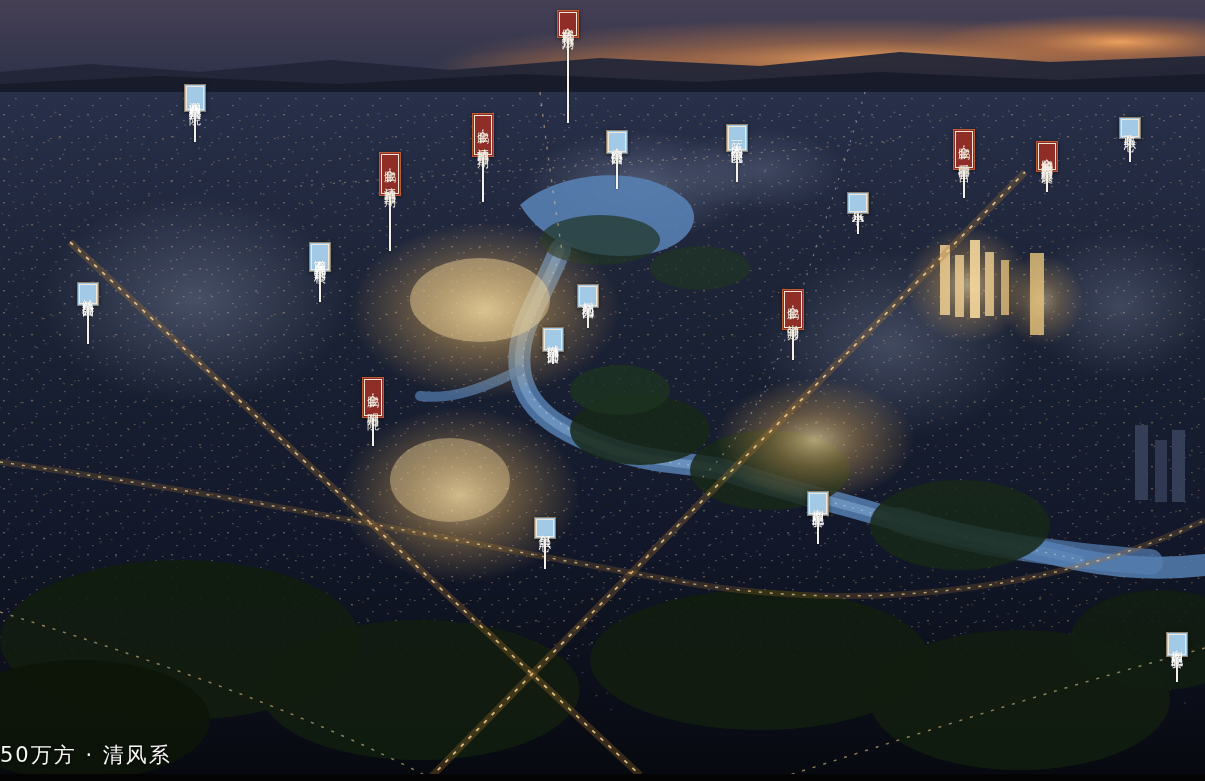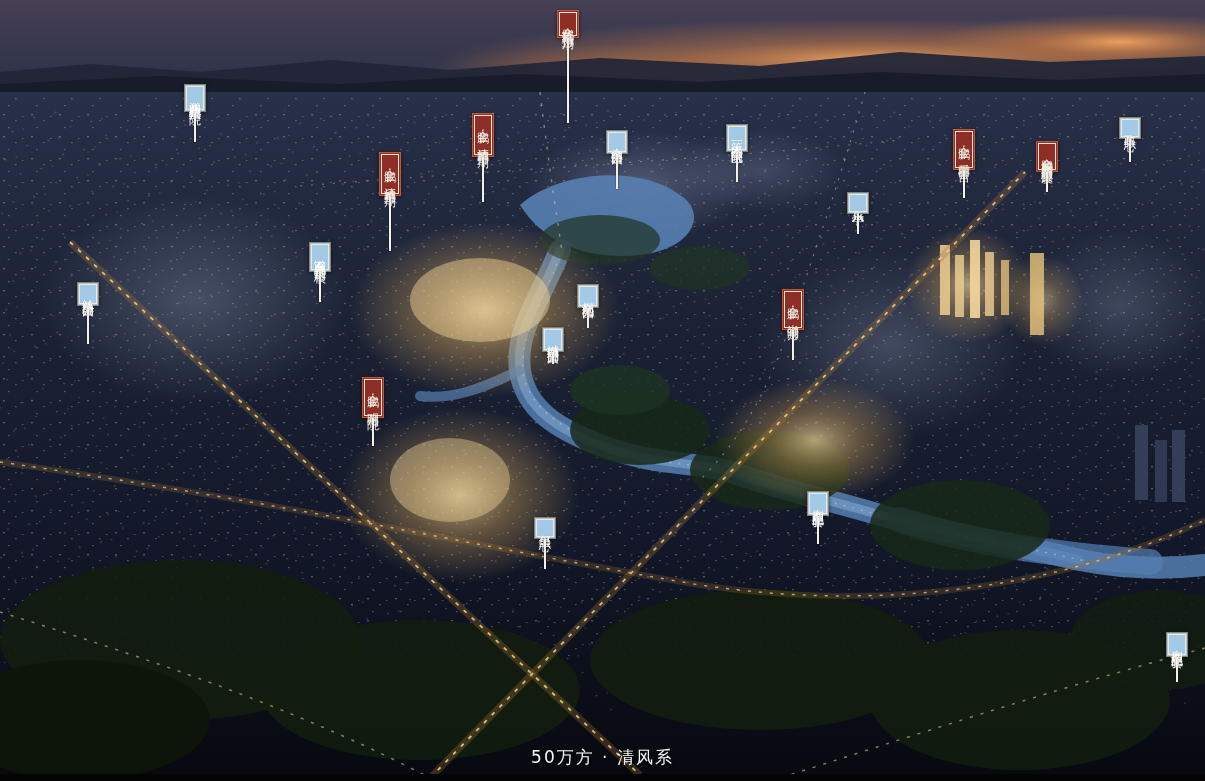--- a/index.html
+++ b/index.html
@@ -18,22 +18,22 @@
   .flag-inner{border:1px solid var(--inner);padding:5px 2px;}
   .flag-text{
     display:block;writing-mode:vertical-rl;text-orientation:upright;
     font-size:12px;line-height:1;letter-spacing:1.5px;color:var(--txt);
     text-shadow:0 0 1px rgba(0,0,0,.25);
   }
   .map-label.project{--fill:var(--project-fill);--outer:var(--project-outer);--inner:var(--inner-border);--txt:var(--flag-text);}
   .map-label.amenity{--fill:var(--amenity-fill);--outer:var(--amenity-outer);--inner:var(--inner-border);--txt:#ffffff;}
   .leader-line{width:2px;background:var(--leader);box-shadow:0 0 2px rgba(0,0,0,.6);}
   .tagline{
-    position:absolute;left:0;right:0;bottom:12px;text-align:center;
-    color:#f7f7f5;font-size:17px;letter-spacing:2px;
+    position:absolute;left:0;right:0;bottom:12px;
+    color:#f7f7f5;font-size:21px;letter-spacing:2px;
     text-shadow:0 1px 3px rgba(0,0,0,.8);
   }
   .bottom-bar{position:absolute;left:0;bottom:0;width:100%;height:6px;background:#040404;}
 </style>
 </head>
 <body>
 
 <div class="stage" style="--project-fill: #8e2e26; --project-outer: #bf5b33; --amenity-fill: #a2c9e5; --amenity-outer: #8c7f6b; --inner-border: #f0e7d8; --flag-text: #f6efe3; --leader: #f4f1e9;">
 
   <svg class="bg" width="1205" height="781" viewBox="0 0 1205 781">

